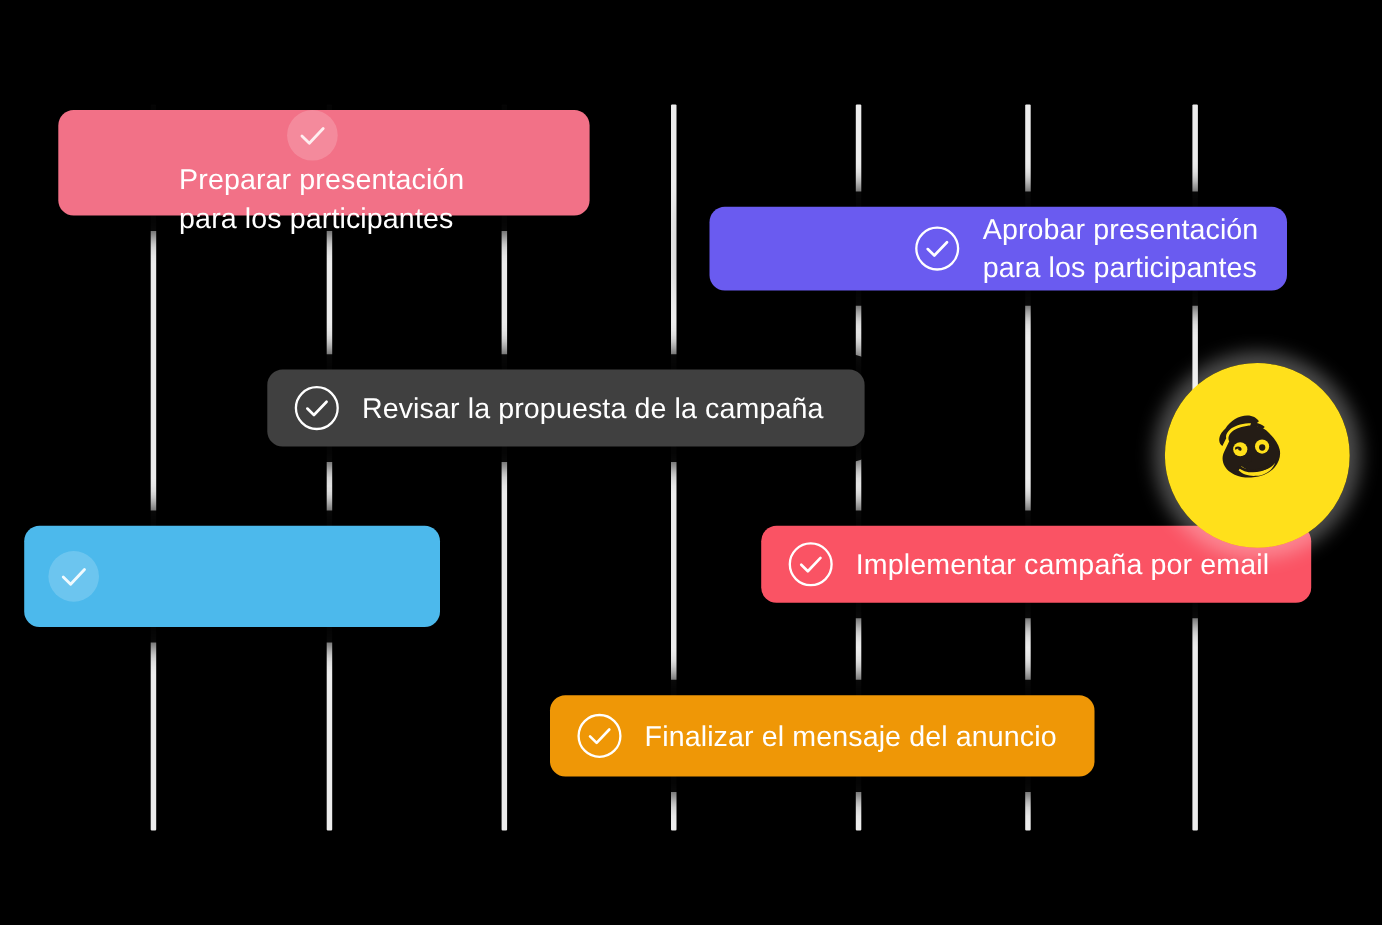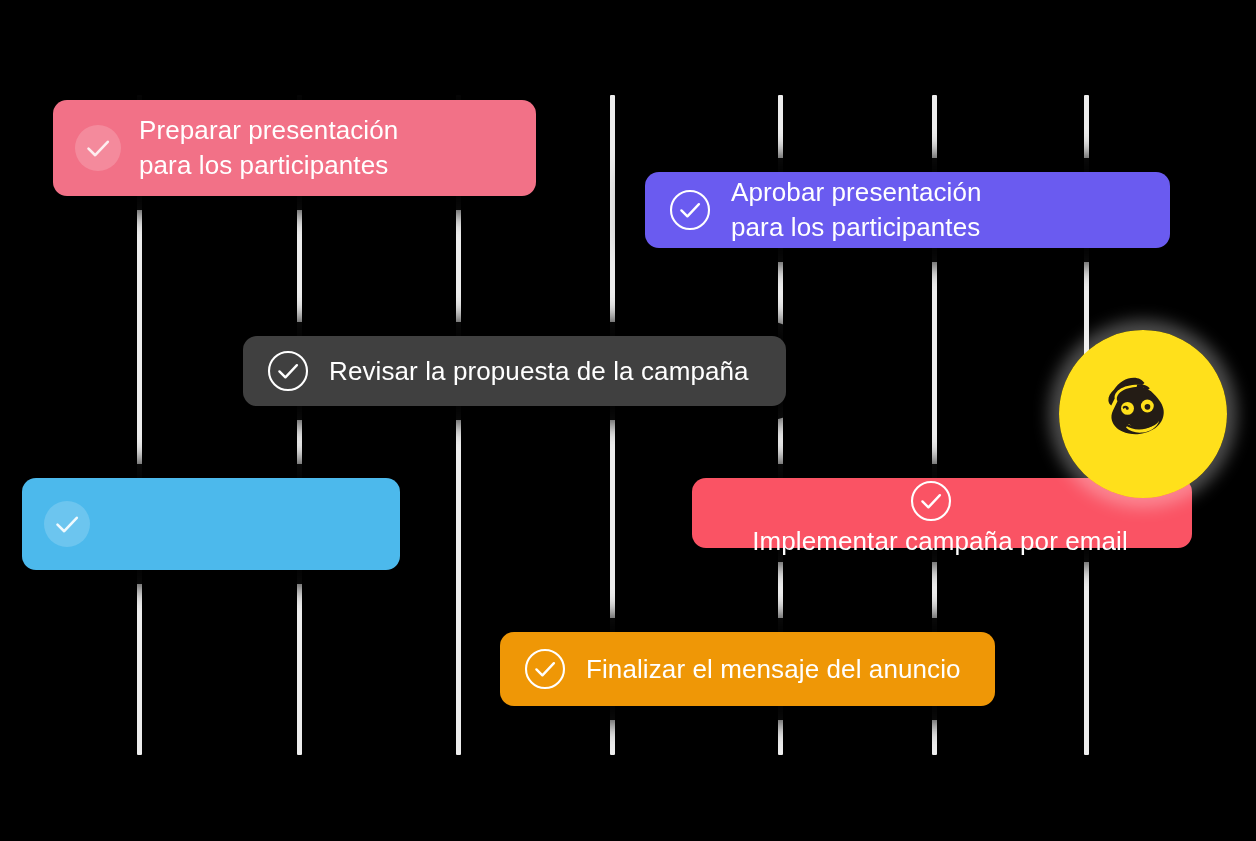--- a/index.html
+++ b/index.html
@@ -62,30 +62,30 @@
     letter-spacing: 0.1px;
     white-space: pre-line;
     color: #ffffff;
   }
 
   
   #card-prepare {
     left: 53px;  top: 100px;  width: 483px; height: 96px;
   }
   #card-approve {
-    left: 645px; top: 172px;  width: 525px; height: 76px;
+    left: 645px; top: 188px;  width: 525px; height: 76px; justify-content: flex-end;
   }
   #card-review {
     left: 243px; top: 336px;  width: 543px; height: 70px;
   }
   #card-brainstorm {
     left: 22px;  top: 478px;  width: 378px; height: 92px;
   }
   #card-implement {
-    left: 692px; top: 478px;  width: 500px; height: 70px; flex-direction: column;
+    left: 692px; top: 478px;  width: 500px; height: 70px;
   }
   #card-finalize {
     left: 500px; top: 632px;  width: 495px; height: 74px;
   }
 
   
   .check-filled .puck {
     position: absolute;
     inset: 0;
     border-radius: 50%;
@@ -123,21 +123,21 @@
 <div id="stage">
 
   <div class="guide" style="left: 137px; background: rgb(237, 237, 237);"></div>
   <div class="guide" style="left: 297px; background: rgb(237, 237, 237);"></div>
   <div class="guide" style="left: 456px; background: rgb(237, 237, 237);"></div>
   <div class="guide" style="left: 610px; background: rgb(237, 237, 237);"></div>
   <div class="guide" style="left: 778px; background: rgb(237, 237, 237);"></div>
   <div class="guide" style="left: 932px; background: rgb(237, 237, 237);"></div>
   <div class="guide" style="left: 1084px; background: rgb(237, 237, 237);"></div>
 
-  <div class="card" id="card-prepare" style="background: rgb(242, 113, 135); color: rgb(255, 255, 255);">
+  <div class="card" id="card-prepare" style="background: rgb(242, 113, 135); color: rgb(255, 255, 255); flex-direction: column;">
     <span class="check check-filled">
       <span class="puck"></span>
       <svg viewBox="0 0 46 46" aria-hidden="true">
         <path d="M13.5 23.6 L20.2 30.2 L32.8 16.8" fill="none" stroke="rgba(255,255,255,0.85)" stroke-width="2.6" stroke-linecap="round" stroke-linejoin="round"></path>
       </svg>
     </span>
     <span class="label">Preparar presentación
 para los participantes</span>
   </div>
 

